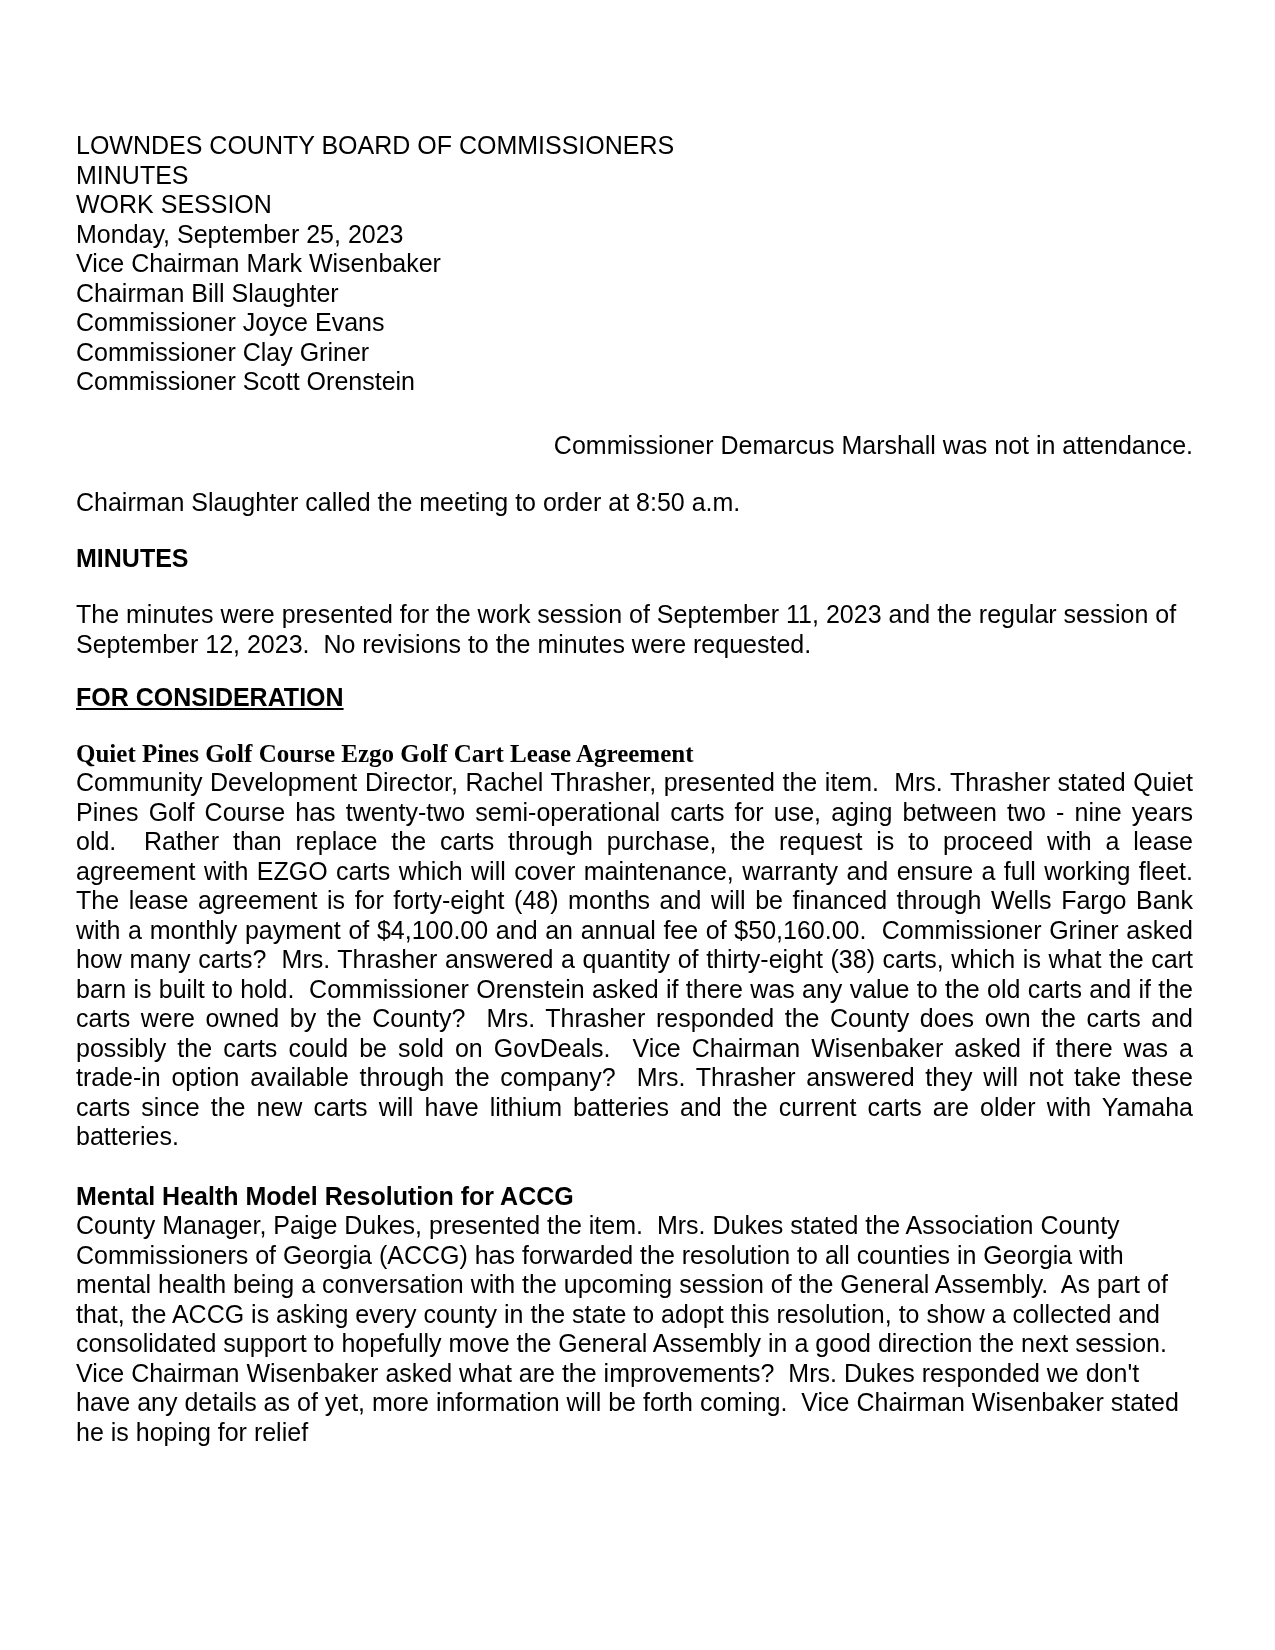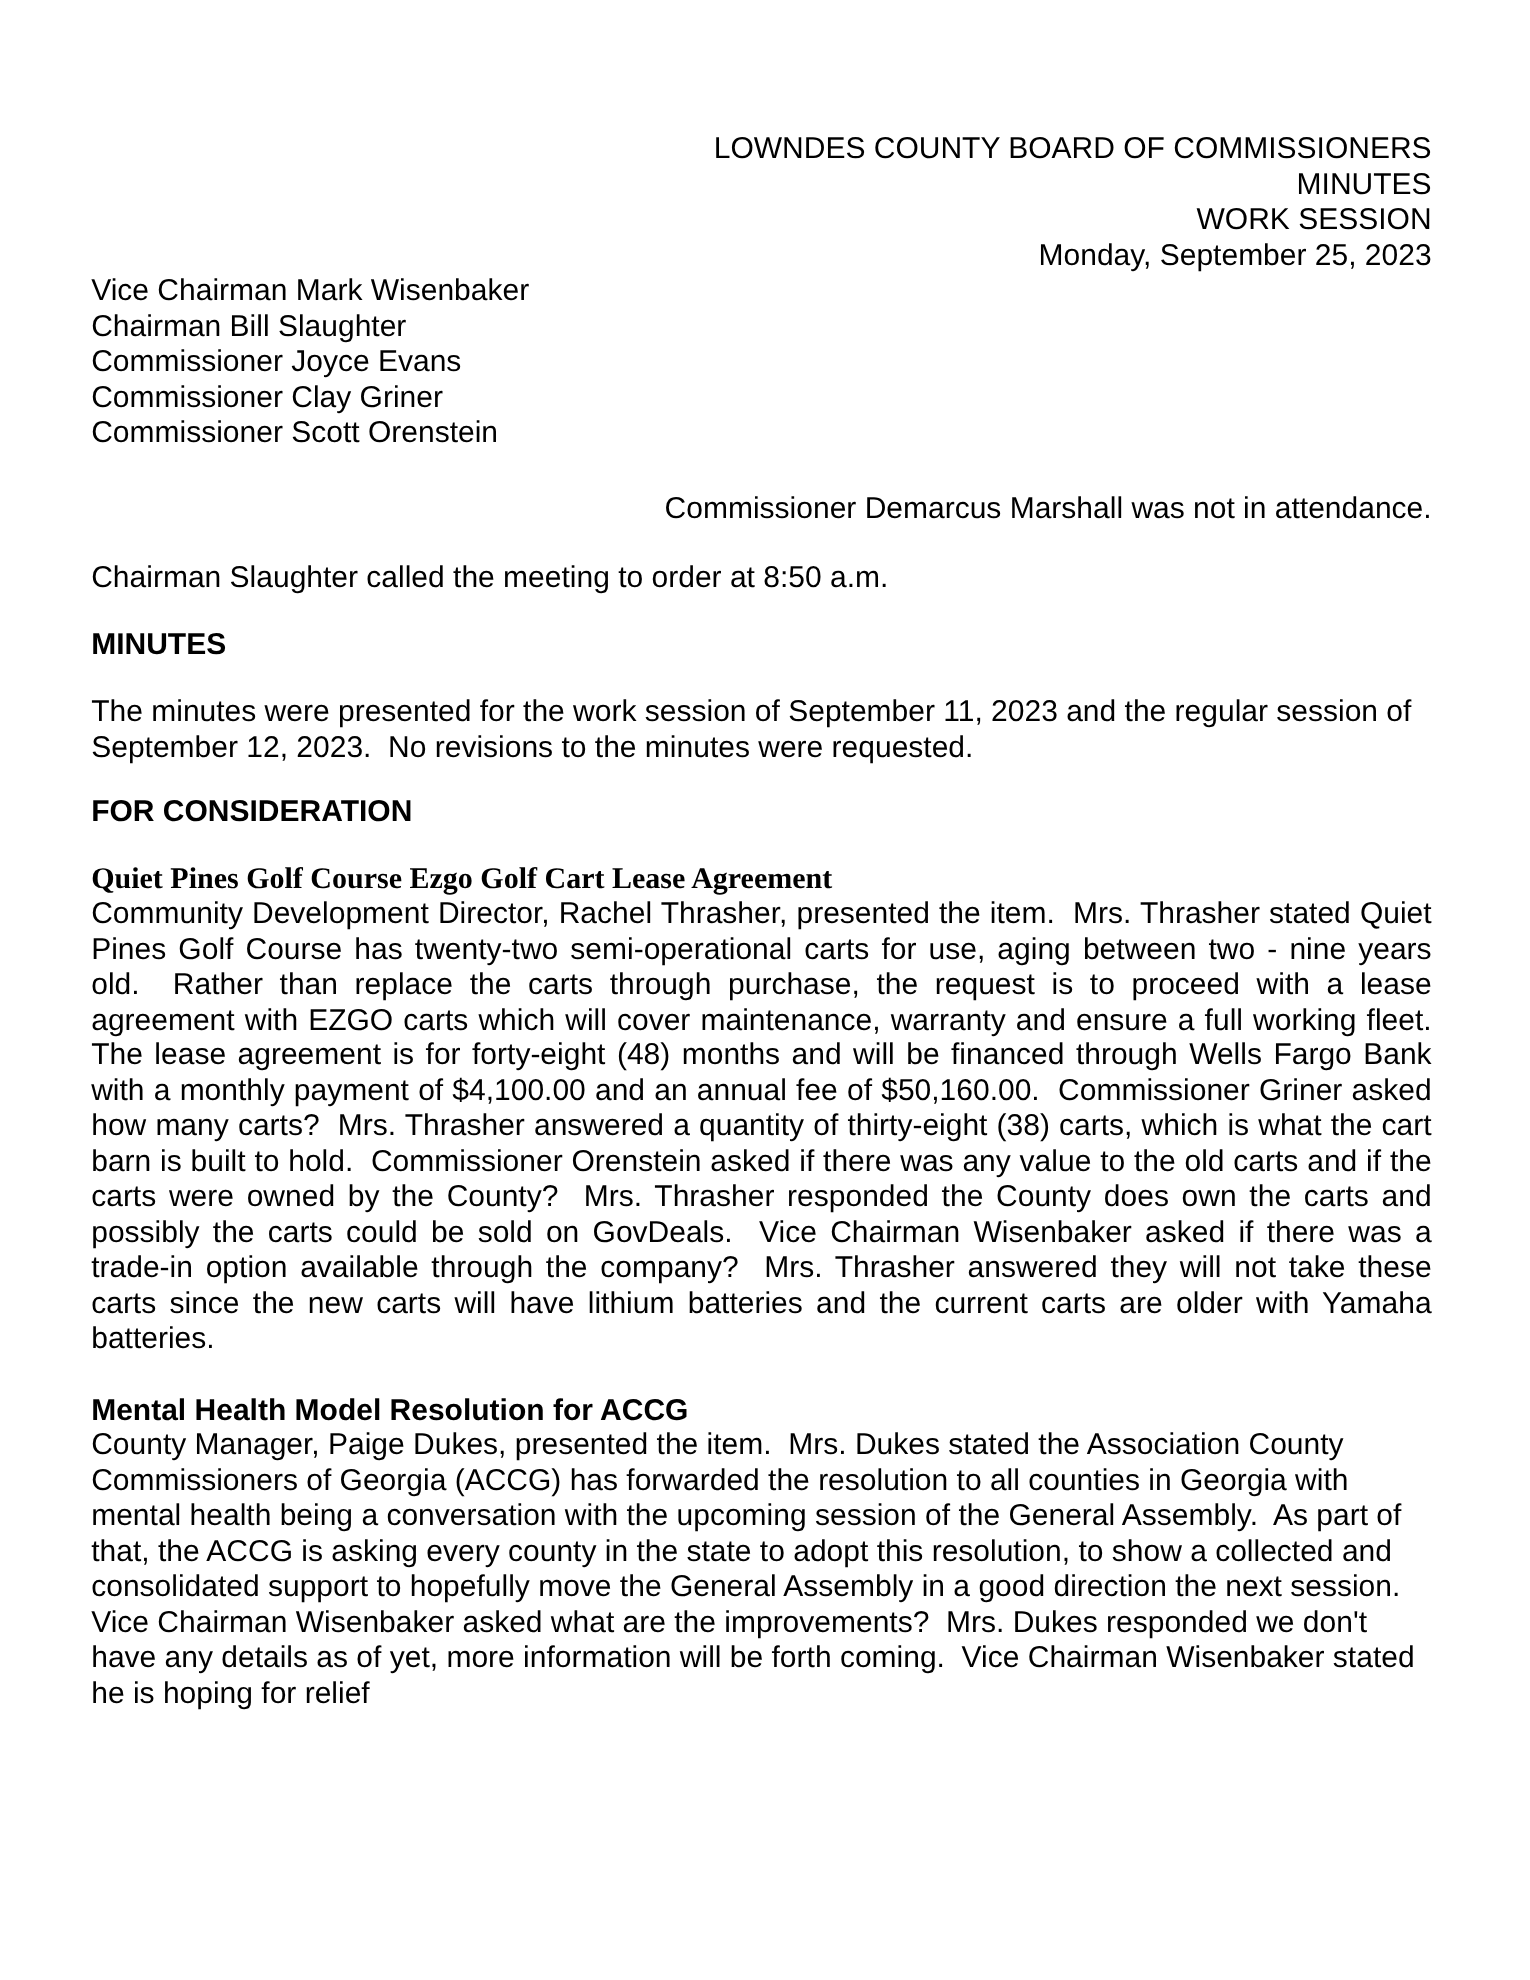--- a/index.html
+++ b/index.html
@@ -22,32 +22,33 @@
       overflow: hidden;
     }
     .page * {
       margin: 0;
       padding: 0;
       font-size: inherit;
       line-height: inherit;
       font-family: inherit;
     }
     .doc-header {
-      text-align: right;
+      text-align: left;
       font-weight: normal;
+      margin-top: 21px;
     }
     .heading-bold {
       font-weight: bold;
     }
     .attendance-heading { margin-top: 97px; }
     .absence-note      { margin-top: 34px; text-align: right; }
     .call-to-order     { margin-top: 28px; }
     .minutes-heading   { margin-top: 26px; }
     .minutes-body      { margin-top: 27px; }
-    .consideration-heading { margin-top: 24px; }
+    .consideration-heading { margin-top: 24px; text-decoration: underline; }
     .item-title-1      { margin-top: 26px; font-family: Liberation Serif, serif; }
     .item-title-2      { margin-top: 30px; }
     .para {
       white-space: pre-wrap;
     }
     .para.justify {
       text-align: justify;
     }
   </style>
 </head>

